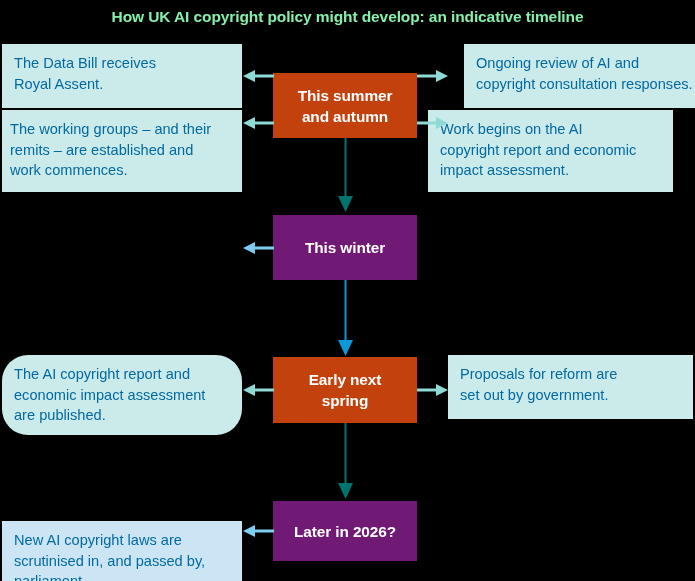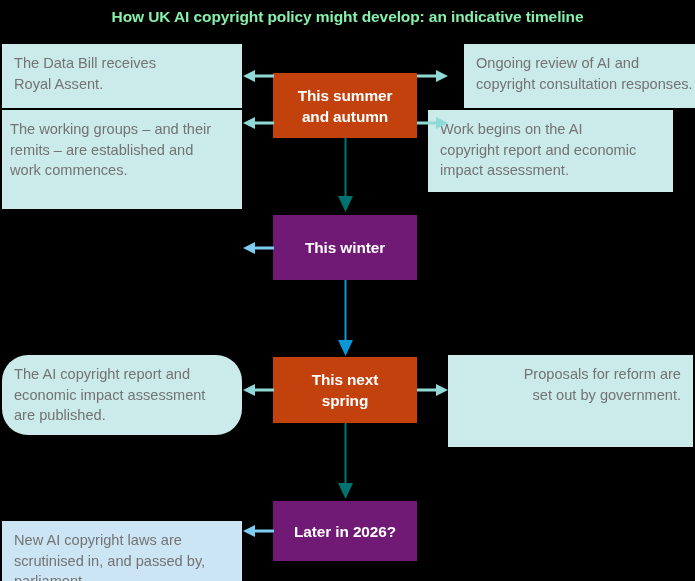--- a/index.html
+++ b/index.html
@@ -37,21 +37,21 @@
     white-space: nowrap;
   }
 
   
   .panel {
     position: absolute;
     box-sizing: border-box;
     padding: 9px 12px 8px 12px;
     font-size: 14.6px;
     line-height: 20.5px;
-    color: #737373;
+    color: #0369a1;
     white-space: pre-line;
   }
   .panel.teal  { background: #cbeaea; }
   .panel.blue  { background: #cce5f5; }
 
   
   .node {
     position: absolute;
     box-sizing: border-box;
     display: flex;
@@ -75,21 +75,21 @@
 </head>
 <body>
 
 <div id="diagram">
 
   <div class="title">How UK AI copyright policy might develop: an indicative timeline</div>
 
   <div class="panel teal" style="left:2px; top:44px; width:240px; height:64px;">The Data Bill receives
 Royal Assent.</div>
 
-  <div class="panel teal" style="left:2px; top:110px; width:240px; height:99px;padding-left:8px;">The working groups – and their
+  <div class="panel teal" style="left:2px; top:110px; width:240px; height:82px;padding-left:8px;">The working groups – and their
 remits – are established and
 work commences.</div>
 
   <div class="node teal" style="left:273px; top:73px; width:144px; height:65px;">This summer
 and autumn</div>
 
   <div class="panel teal" style="left:448px; top:44px; width:245px; height:64px;margin-left:16px;">Ongoing review of AI and
 copyright consultation responses.</div>
 
   <div class="panel teal" style="left:428px; top:110px; width:245px; height:82px;">Work begins on the AI
@@ -140,24 +140,24 @@
     <svg width="17" height="78" viewBox="0 0 17 78">
       <path d="M8.5 0 V64" stroke="#0c97d9" stroke-width="2" fill="none"></path>
       <path d="M1 60 L8.5 76 L16 60 Z" fill="#0c97d9"></path>
     </svg>
   </div>
 
   <div class="panel teal" style="left:2px; top:355px; width:240px; height:80px;border-radius:26px;">The AI copyright report and
 economic impact assessment
 are published.</div>
 
-  <div class="node teal" style="left:273px; top:357px; width:144px; height:66px;">This next
+  <div class="node teal" style="left:273px; top:357px; width:144px; height:66px;">Early next
 spring</div>
 
-  <div class="panel teal" style="left:448px; top:355px; width:245px; height:92px;text-align:right;">Proposals for reform are
+  <div class="panel teal" style="left:448px; top:355px; width:245px; height:64px;">Proposals for reform are
 set out by government.</div>
 
   <div class="conn" style="left:243px; top:383px;">
     <svg width="31" height="14" viewBox="0 0 31 14">
       <path d="M31 5.5 H12 V1 L0 7 L12 13 V8.5 H31 Z" fill="#8fd9d6"></path>
     </svg>
   </div>
 
   <div class="conn" style="left:417px; top:383px;">
     <svg width="31" height="14" viewBox="0 0 31 14">

